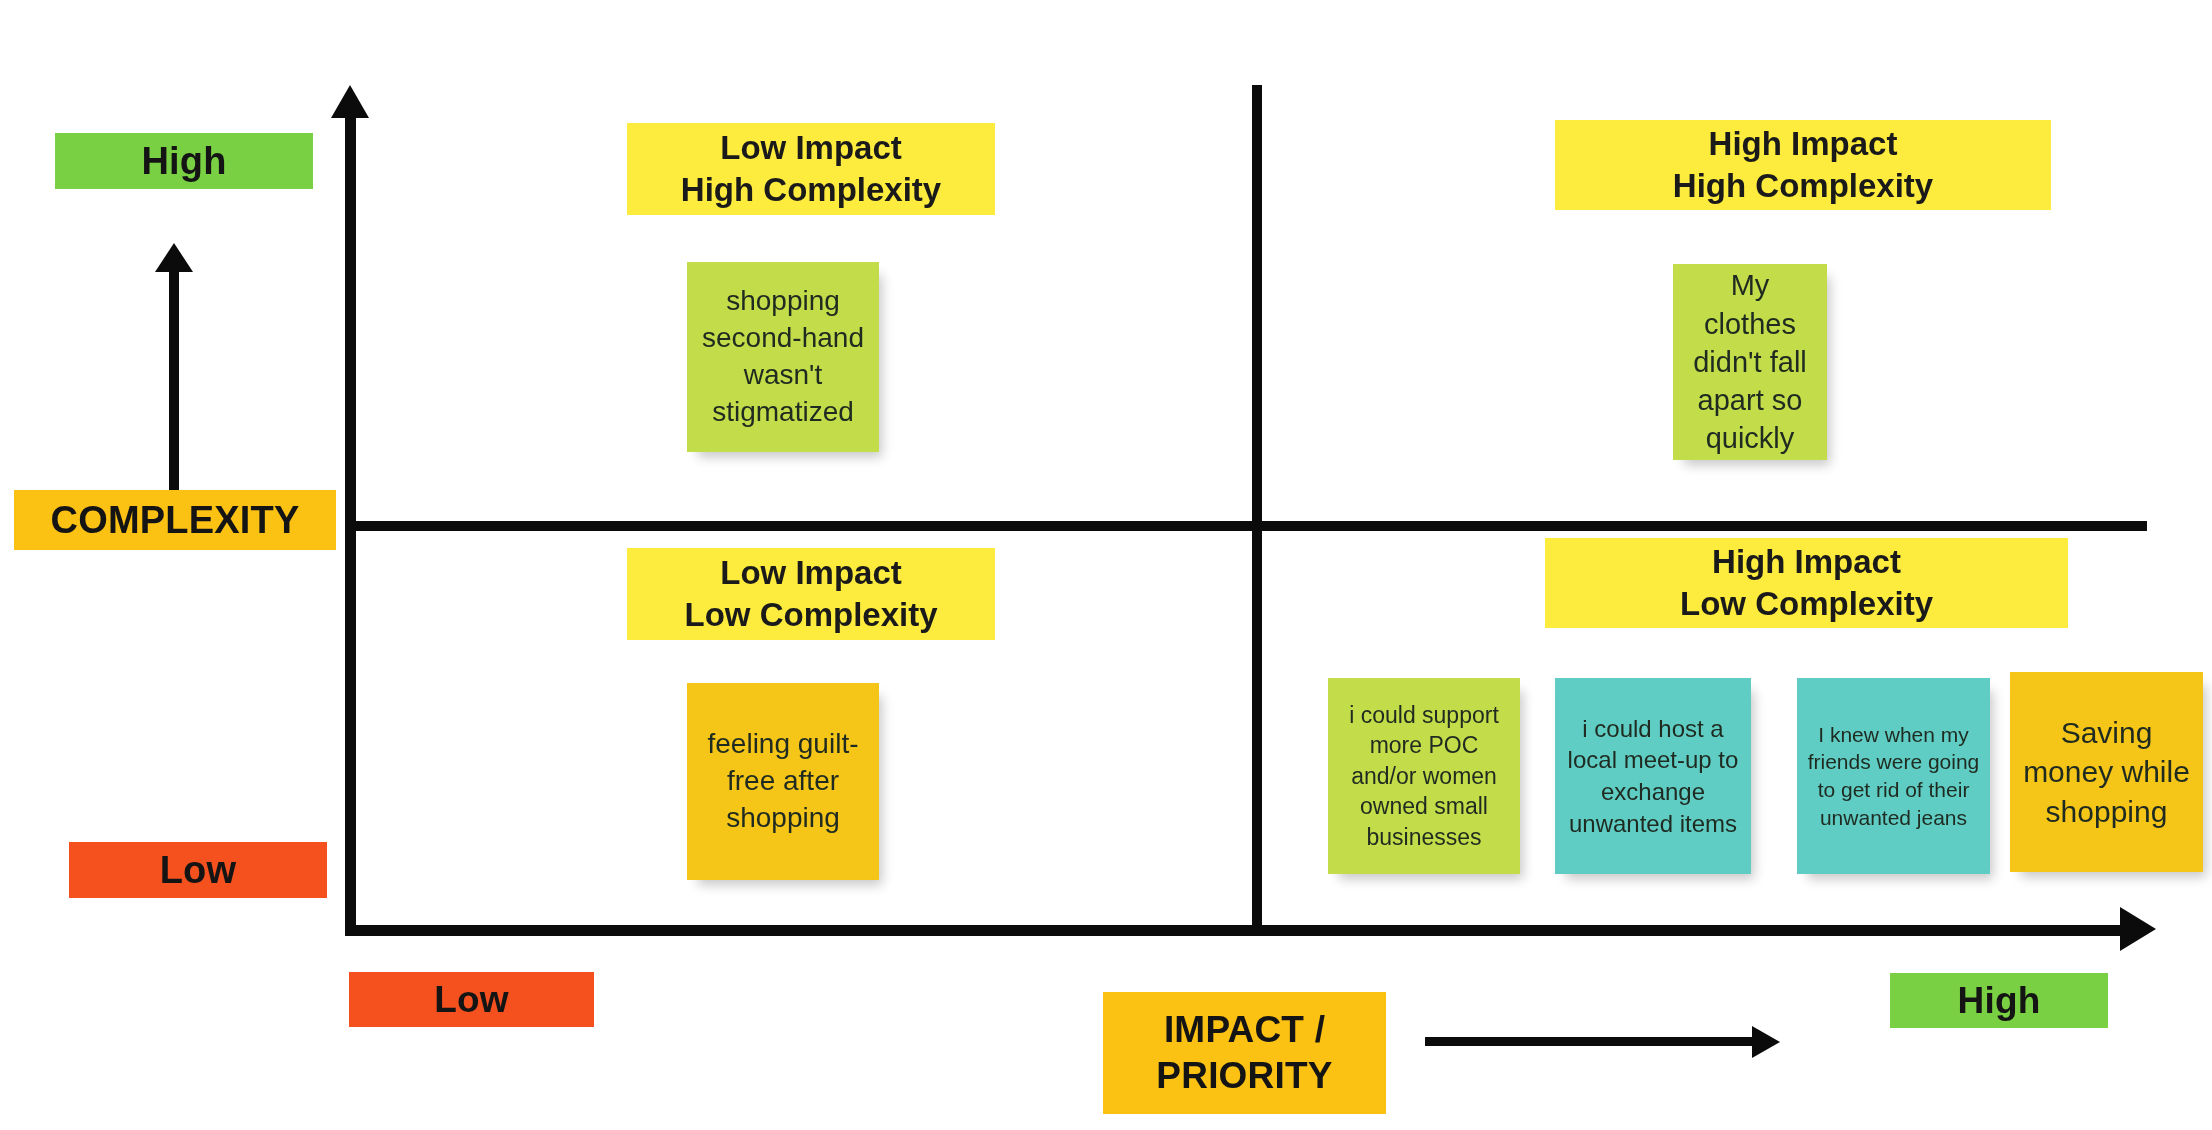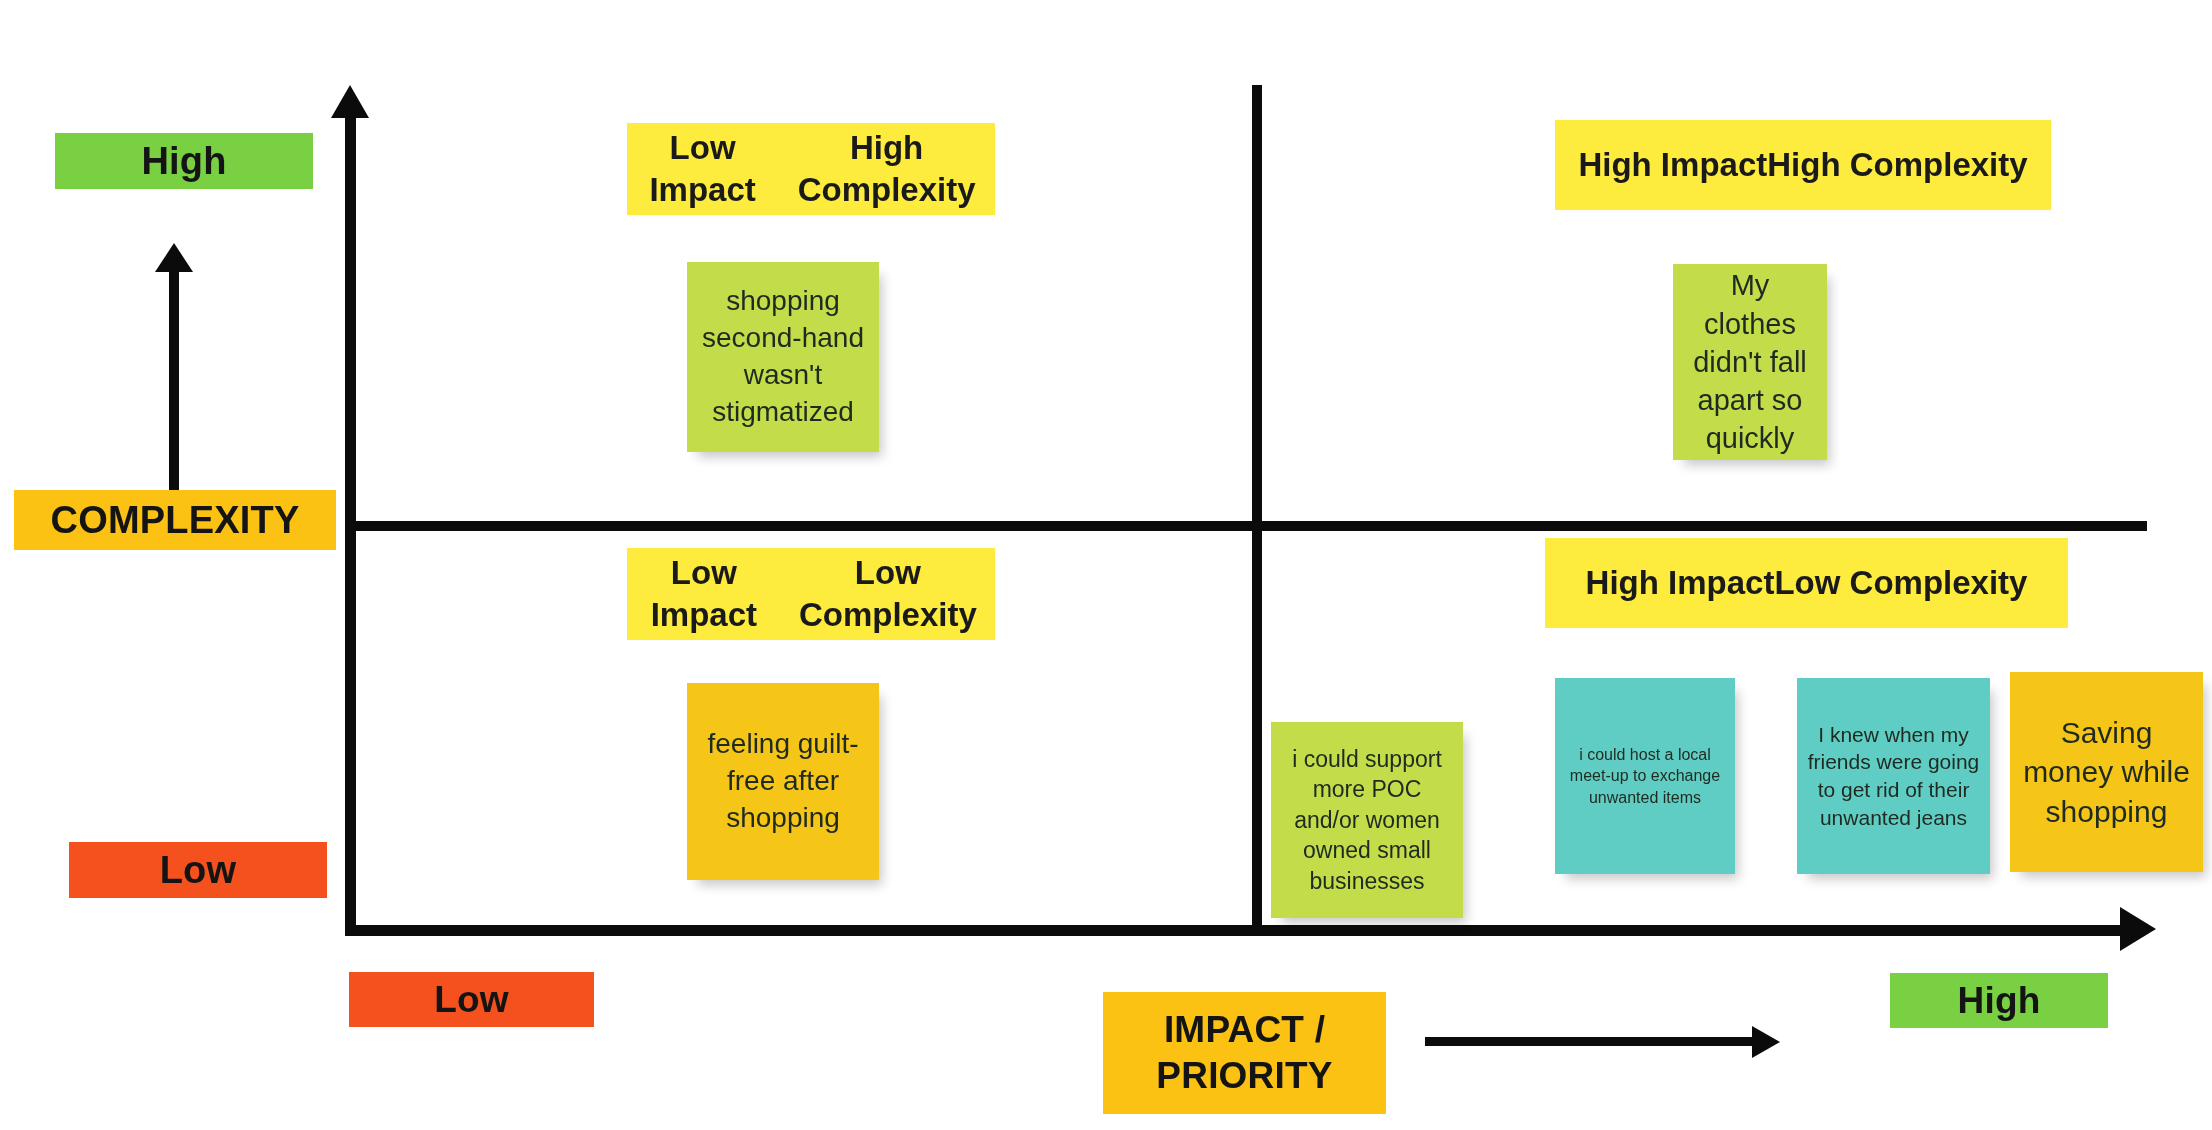--- a/index.html
+++ b/index.html
@@ -148,21 +148,21 @@
     background: #fbc113;
     font-size: 37px;
     flex-direction: column;
     line-height: 1.25;
   }
 
   
   .quad-title {
     position: absolute;
     display: flex;
-    flex-direction: row;
+    flex-direction: column;
     align-items: center;
     justify-content: center;
     background: #fdeb3d;
     color: #1a1a1a;
     font-weight: bold;
     font-size: 33px;
     line-height: 1.28;
     text-align: center;
   }
   .qt-low-high   { left: 627px;  top: 123px; width: 368px; height: 92px; }
@@ -187,22 +187,22 @@
   .note-teal   { background: #5fcdc4; }
   .note-yellow { background: #f5c518; }
 
   .n-shopping-secondhand { left: 687px;  top: 262px; width: 192px; height: 190px; font-size: 28px; }
   .n-feeling-guilt       { left: 687px;  top: 683px; width: 192px; height: 197px; font-size: 28px; }
 
   .n-communities  { left: 1436px; top: 273px; width: 193px; height: 188px; font-size: 25px; }
   .n-my-clothes   { left: 1673px; top: 264px; width: 154px; height: 196px; font-size: 29px; }
   .n-i-knew-if    { left: 1914px; top: 271px; width: 192px; height: 191px; font-size: 17px; }
 
-  .n-poc          { left: 1271px; top: 678px; width: 192px; height: 196px; font-size: 23px; margin-top: 44px; }
-  .n-meetup       { left: 1555px; top: 678px; width: 180px; height: 196px; font-size: 16px; }
+  .n-poc          { left: 1328px; top: 678px; width: 192px; height: 196px; font-size: 23px; }
+  .n-meetup       { left: 1555px; top: 678px; width: 196px; height: 196px; font-size: 24px; }
   .n-jeans        { left: 1797px; top: 678px; width: 193px; height: 196px; font-size: 21px; }
   .n-saving       { left: 2010px; top: 672px; width: 193px; height: 200px; font-size: 30px; }
 </style>
 </head>
 <body>
 
 <div id="board">
 
   <div class="axis-line y-axis"></div>
   <div class="y-axis-head"></div>

